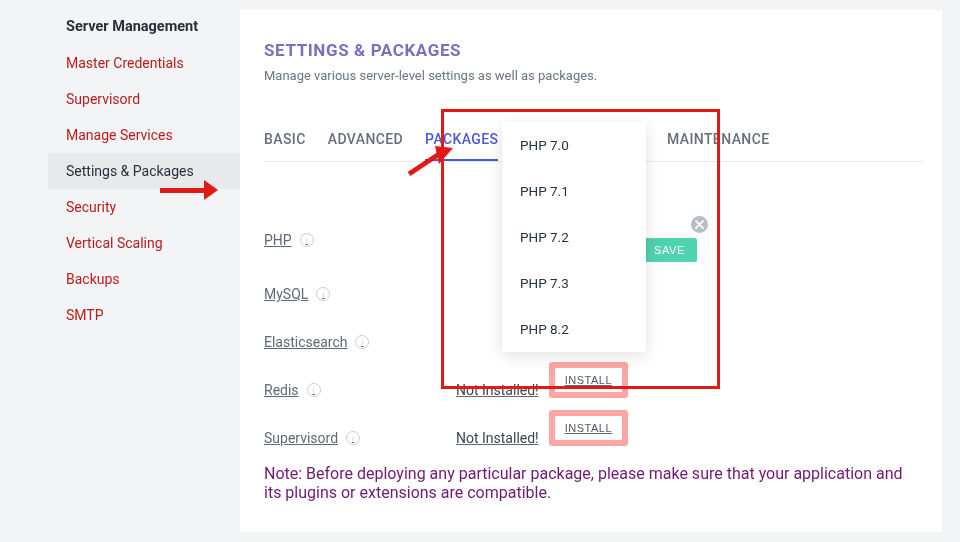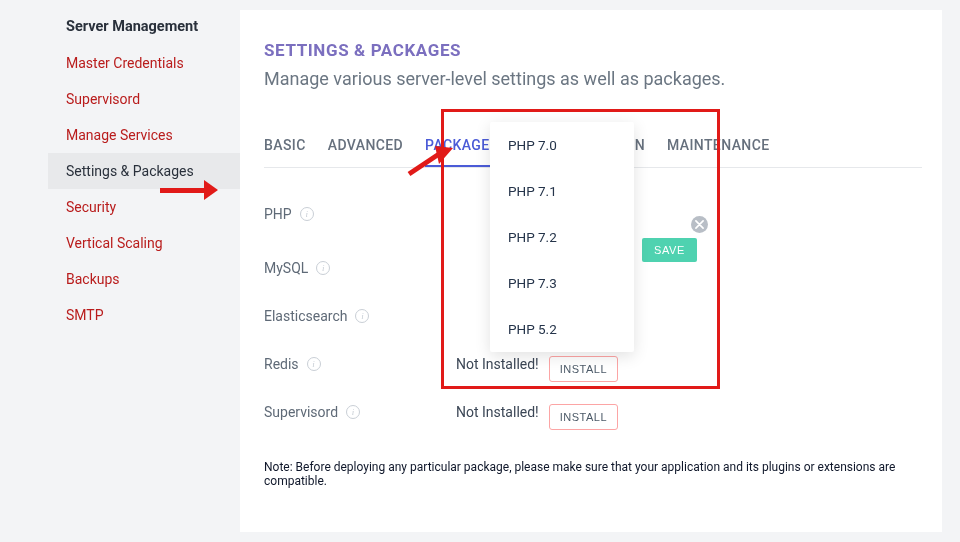--- a/index.html
+++ b/index.html
@@ -10,40 +10,40 @@
   .sidebar { position:absolute; left:0; top:0; width:220px; height:100%; padding:18px 0 0 0;margin-left:48px; }
   .side-title { font-size:14.5px; font-weight:700; color:#29303b; padding:0 18px 10px 18px; }
   .side-list { display:block; }
   .side-item { display:block; font-size:14px; color:#b91c1c; padding:10px 18px; cursor:pointer; }
   .side-item.active { background:#e8e9eb; color:#29303b; }
 
   
   .card { position:absolute; left:240px; top:10px; width:702px; height:522px; background:#ffffff; box-shadow:0 0 0 rgba(0,0,0,0); }
   .card-inner { padding:30px 20px 0 24px; }
   .page-title { font-size:17px; font-weight:700; letter-spacing:0.6px; color:#7b6fbf; }
-  .page-sub { font-size:18px; color:#6b7682; margin-top:8px; }
+  .page-sub { font-size:13px; color:#6b7682; margin-top:8px; }
 
   .tabs { display:flex; gap:22px; margin-top:48px; border-bottom:1px solid #e6e8eb; padding-bottom:0; }
   .tab { font-size:14px; font-weight:500; letter-spacing:0.4px; color:#66707d; padding:0 0 12px 0; cursor:pointer; }
   .tab.active { color:#4b5bd7; border-bottom:2px solid #4b5bd7; }
 
-  .pkg-row { display:flex; align-items:flex-start; height:48px; font-size:14px; color:#5f6a77; }
+  .pkg-row { display:flex; align-items:flex-end; height:48px; font-size:14px; color:#5f6a77;text-decoration:underline; }
   .pkg-label { width:192px; display:flex; align-items:center; gap:8px; color:#5f6a77; }
   .info-ic { width:14px; height:14px; border:1px solid #c9cfd6; border-radius:50%; display:inline-flex; align-items:center; justify-content:center; color:#c9cfd6; font-size:9px; font-style:italic; font-family:Georgia, serif; }
   .pkg-status { color:#3b4655; font-size:14px; }
-  .install-btn { margin-left:10px; font-size:11px; letter-spacing:0.5px; color:#4c5a68; background:#fff; border:1px solid #fca5a5; border-radius:3px; padding:6px 10px; cursor:pointer; }
+  .install-btn { margin-left:10px; font-size:11px; letter-spacing:0.5px; color:#4c5a68; background:#fff; border:6px solid #fca5a5; border-radius:3px; padding:6px 10px; cursor:pointer; }
   .save-btn { position:absolute; left:642px; top:238px; font-size:11px; letter-spacing:0.6px; color:#ffffff; background:#4fd2b0; border:none; border-radius:2px; padding:6px 12px; cursor:pointer;text-align:center; }
 
   .clear-x { position:absolute; left:691px; top:216px; width:17px; height:17px; border-radius:50%; background:#b8bec6; display:flex; align-items:center; justify-content:center; cursor:pointer; }
   .clear-x svg { display:block; }
 
-  .note { font-size:12px; color:#0f172a; margin-top:8px; }
+  .note { font-size:16px; color:#701a75; margin-top:18px; }
 
   
-  .dd { position:absolute; left:490px; top:122px; width:144px; background:#fff; box-shadow:0 4px 16px rgba(0,0,0,0.12); border-radius:2px; }
+  .dd { position:absolute; left:502px; top:122px; width:144px; background:#fff; box-shadow:0 4px 16px rgba(0,0,0,0.12); border-radius:2px; }
   .dd-item { font-size:13.5px; color:#25344a; padding:15px 18px; cursor:pointer; }
 
   
   .anno-box { position:absolute; left:441px; top:109px; width:279px; height:280px; border:3px solid #e11a18; pointer-events:none; }
   .arrow { position:absolute; left:160px; top:177px; width:280px; height:40px; pointer-events:none; }
   .arrow-line { position:absolute; left:0; top:11px; width:46px; height:5px; background:#e11a18; }
   .arrow-head { position:absolute; left:44px; top:3px; width:0; height:0; border-left:14px solid #e11a18; border-top:10px solid transparent; border-bottom:10px solid transparent; }
   .arrow2 { position:absolute; left:405px; top:142px; pointer-events:none; }
 
   .pkg-area { margin-top:38px; }
@@ -125,21 +125,21 @@
     <svg width="9" height="9" viewBox="0 0 10 10">
         <path d="M1 1 L9 9 M9 1 L1 9" stroke="#ffffff" stroke-width="1.8" stroke-linecap="round"></path>
       </svg>
   </div>
 
   <div class="dd">
     <div class="dd-item">PHP 7.0</div>
     <div class="dd-item">PHP 7.1</div>
     <div class="dd-item">PHP 7.2</div>
     <div class="dd-item">PHP 7.3</div>
-    <div class="dd-item">PHP 5.2</div>
+    <div class="dd-item">PHP 8.2</div>
   </div>
 
   <div class="anno-box"></div>
   <div class="arrow">
     <div class="arrow-line"></div>
     <div class="arrow-head"></div>
   </div>
   <svg class="arrow2" width="50" height="40">
     <line x1="4" y1="32" x2="34" y2="12" stroke="#e11a18" stroke-width="5"></line>
     <polygon points="30,4 48,6 34,22" fill="#e11a18"></polygon>

